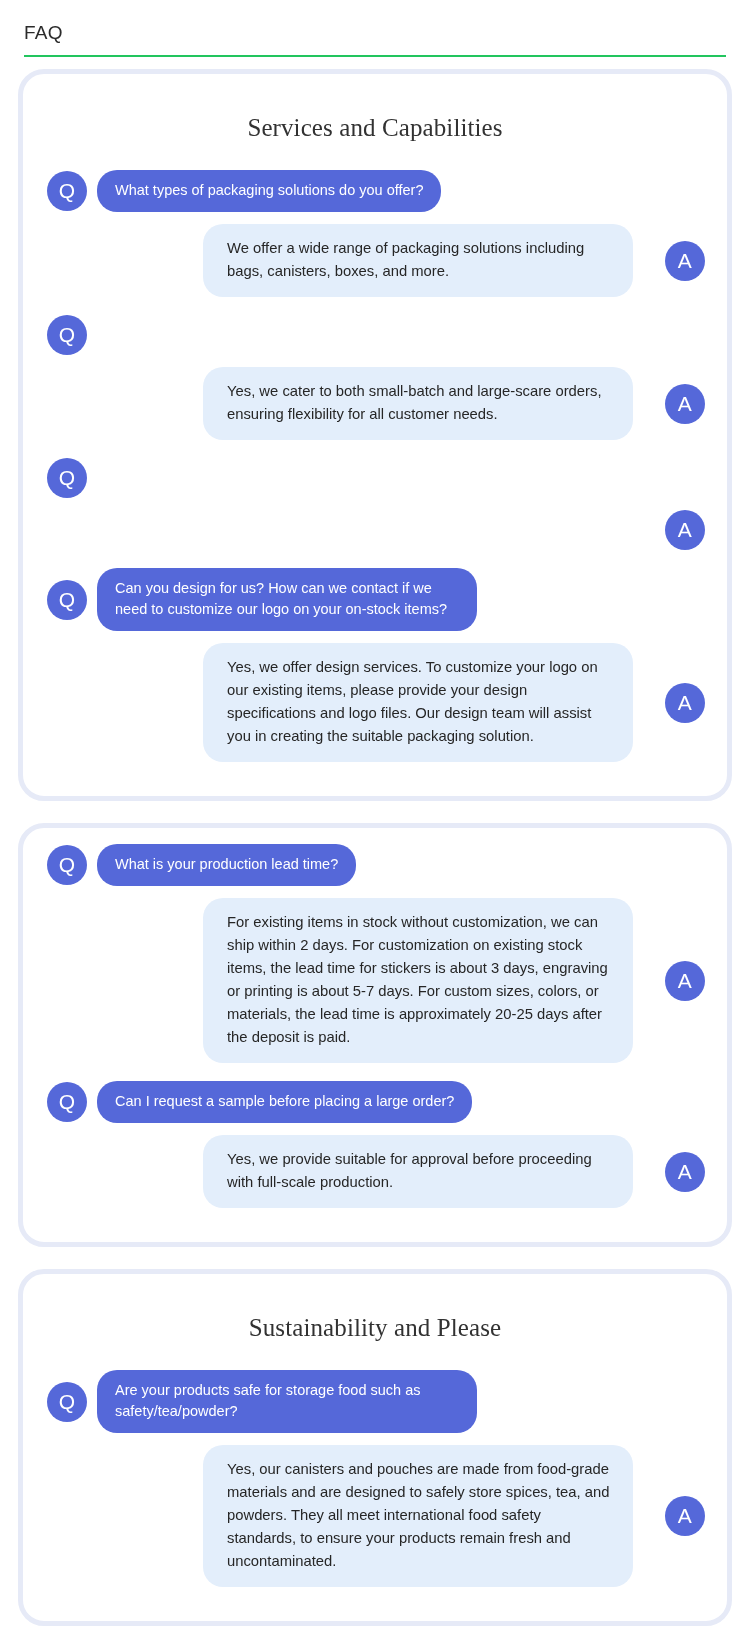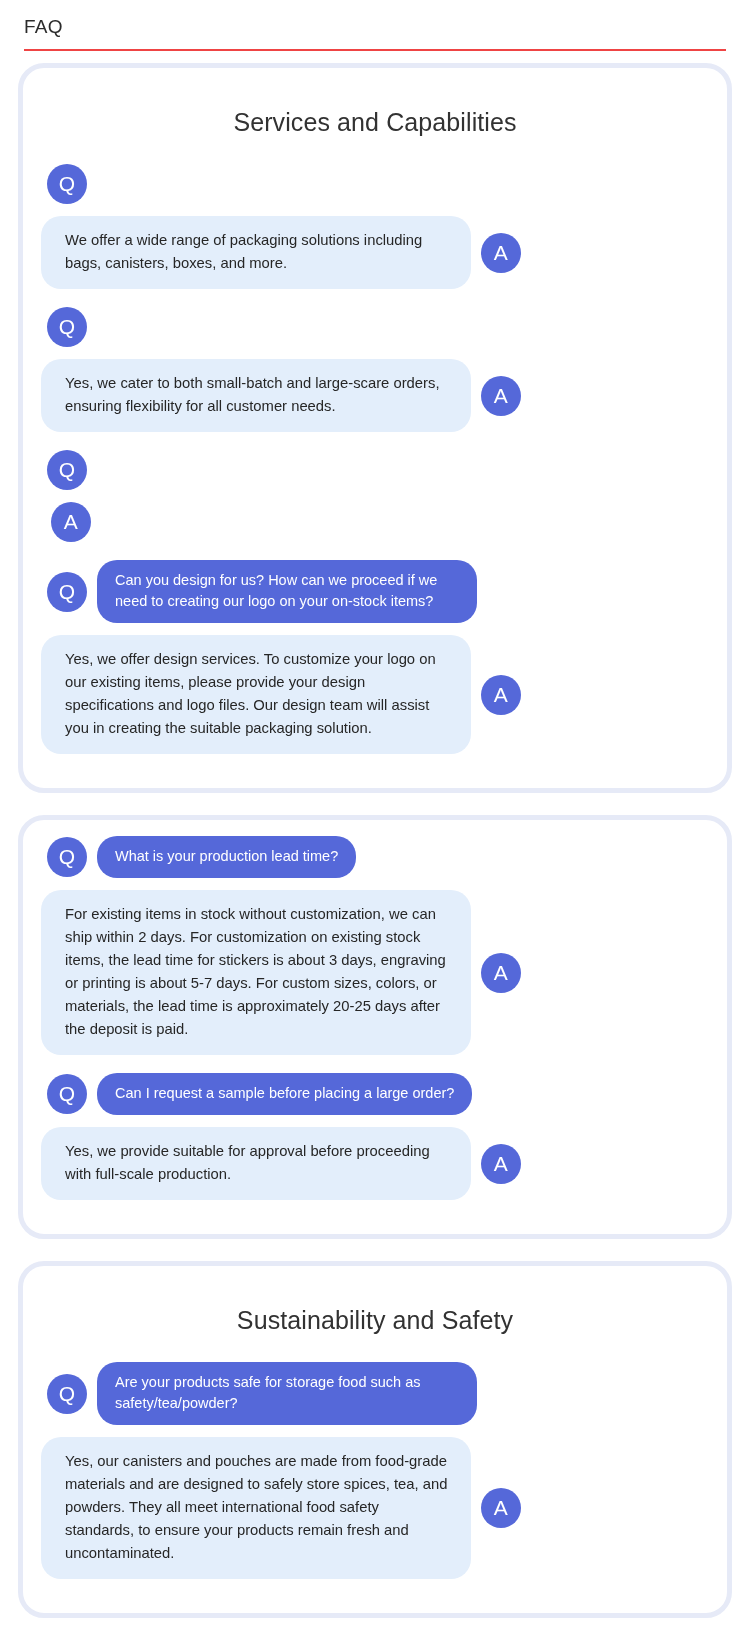--- a/index.html
+++ b/index.html
@@ -16,24 +16,24 @@
   .page {
     width: 750px;
     box-sizing: border-box;
     background: #ffffff;
     padding-bottom: 52px;
   }
 
   
   .page-header {
     padding: 10px 24px 9px 24px;
-    margin: 4px 24px 0 24px;
+    margin: 10px 24px 0 24px;
     padding-left: 0;
     padding-right: 0;
-    border-bottom: 2px solid #ef4444;
+    border-bottom: 2px solid #22c55e;
   }
   .page-title {
     font-size: 19px;
     font-weight: 400;
     color: #2b2b2b;
     letter-spacing: 0.2px;
     line-height: 26px;
   }
 
   
@@ -51,38 +51,40 @@
   .faq-card:last-child { margin-bottom: 0; }
 
   .section-title {
     text-align: center;
     font-size: 25px;
     font-weight: 400;
     color: #323232;
     letter-spacing: 0.1px;
     margin: 22px 0 26px 0;
     line-height: 32px;
+    font-family: Liberation Serif, serif;
   }
 
   
   .qa-list { display: block; }
 
   .row {
     display: flex;
     align-items: center;
     margin-bottom: 12px;
   }
   .row.question {
     justify-content: flex-start;
     padding-left: 6px;
   }
   .row.answer {
-    justify-content: flex-start;
+    justify-content: flex-end;
     padding-right: 4px;
     margin-bottom: 18px;
+    gap: 22px;
   }
   .row.answer:last-child { margin-bottom: 10px; }
 
   .badge {
     width: 40px;
     height: 40px;
     min-width: 40px;
     border-radius: 50%;
     background: #5568d9;
     color: #ffffff;
@@ -124,41 +126,42 @@
   <div class="page-header">
     <div class="page-title">FAQ</div>
   </div>
 
   <div class="sections">
       <div class="faq-card">
         <div class="section-title">Services and Capabilities</div>
         <div class="qa-list">
           <div class="row question">
             <div class="badge q">Q</div>
+            <div class="bubble q-bubble">What types of packaging solutions do you offer?</div>
           </div>
           <div class="row answer">
             <div class="bubble a-bubble">We offer a wide range of packaging solutions including bags, canisters, boxes, and more.</div>
             <div class="badge a">A</div>
           </div>
           <div class="row question">
             <div class="badge q">Q</div>
           </div>
           <div class="row answer">
             <div class="bubble a-bubble">Yes, we cater to both small-batch and large-scare orders, ensuring flexibility for all customer needs.</div>
             <div class="badge a">A</div>
           </div>
           <div class="row question">
             <div class="badge q">Q</div>
           </div>
           <div class="row answer">
             <div class="badge a">A</div>
           </div>
           <div class="row question">
             <div class="badge q">Q</div>
-            <div class="bubble q-bubble">Can you design for us? How can we proceed if we need to creating our logo on your on-stock items?</div>
+            <div class="bubble q-bubble">Can you design for us? How can we contact if we need to customize our logo on your on-stock items?</div>
           </div>
           <div class="row answer">
             <div class="bubble a-bubble">Yes, we offer design services. To customize your logo on our existing items, please provide your design specifications and logo files. Our design team will assist you in creating the suitable packaging solution.</div>
             <div class="badge a">A</div>
           </div>
         </div>
       </div>
       <div class="faq-card">
         <div class="qa-list">
           <div class="row question">
@@ -173,21 +176,21 @@
             <div class="badge q">Q</div>
             <div class="bubble q-bubble">Can I request a sample before placing a large order?</div>
           </div>
           <div class="row answer">
             <div class="bubble a-bubble">Yes, we provide suitable for approval before proceeding with full-scale production.</div>
             <div class="badge a">A</div>
           </div>
         </div>
       </div>
       <div class="faq-card">
-        <div class="section-title">Sustainability and Safety</div>
+        <div class="section-title">Sustainability and Please</div>
         <div class="qa-list">
           <div class="row question">
             <div class="badge q">Q</div>
             <div class="bubble q-bubble">Are your products safe for storage food such as safety/tea/powder?</div>
           </div>
           <div class="row answer">
             <div class="bubble a-bubble">Yes, our canisters and pouches are made from food-grade materials and are designed to safely store spices, tea, and powders. They all meet international food safety standards, to ensure your products remain fresh and uncontaminated.</div>
             <div class="badge a">A</div>
           </div>
         </div>

